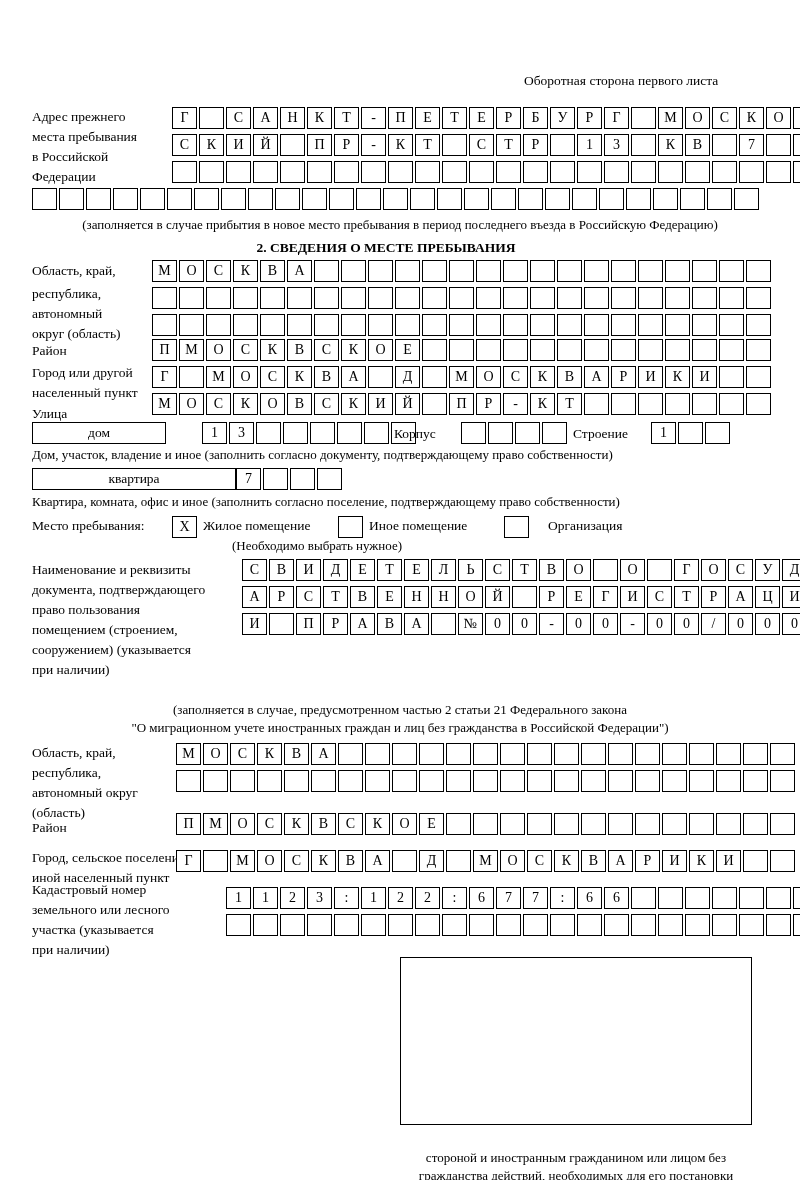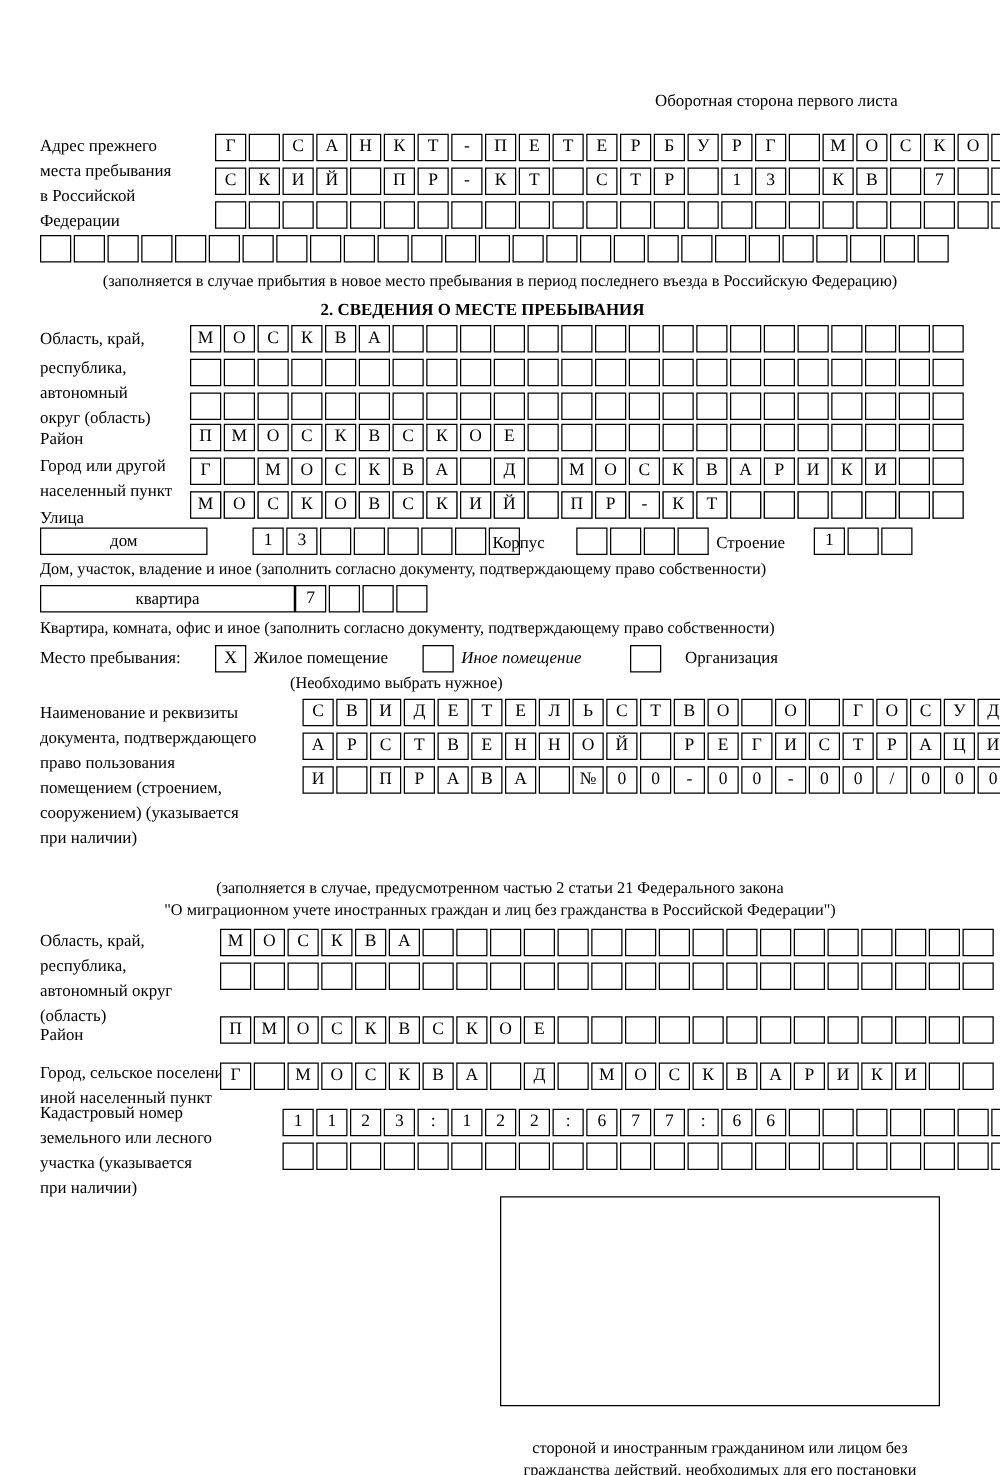--- a/index.html
+++ b/index.html
@@ -390,27 +390,27 @@
 
   <div class="abs note" style="left:32px;top:400px;">Дом, участок, владение и иное (заполнить согласно документу, подтверждающему право собственности)</div>
 
   <div class="abs widebox" style="left:32px;top:421px;width:204px;">квартира</div>
   <div class="abs boxes" style="left:236px;top:421px;">
       <div class="cell">7</div>
       <div class="cell"></div>
       <div class="cell"></div>
       <div class="cell"></div>
     </div>
-  <div class="abs note" style="left:32px;top:447px;">Квартира, комната, офис и иное (заполнить согласно документу, подтверждающему право собственности)</div>
+  <div class="abs note" style="left:32px;top:447px;">Квартира, комната, офис и иное (заполнить согласно поселение, подтверждающему право собственности)</div>
 
   <div class="abs lbl" style="left:32px;top:469px;">Место пребывания:</div>
   <div class="abs cell" style="left:172px;top:469px;">X</div>
   <div class="abs lbl" style="left:203px;top:469px;">Жилое помещение</div>
   <div class="abs cell" style="left:338px;top:469px;"></div>
-  <div class="abs lbl" style="left:369px;top:469px;font-style:italic;">Иное помещение</div>
+  <div class="abs lbl" style="left:369px;top:469px;">Иное помещение</div>
   <div class="abs cell" style="left:504px;top:469px;"></div>
   <div class="abs lbl" style="left:548px;top:469px;">Организация</div>
   <div class="abs note" style="left:232px;top:491px;">(Необходимо выбрать нужное)</div>
 
   <div class="abs lbl" style="left:32px;top:513px;">Наименование и реквизиты</div>
   <div class="abs lbl" style="left:32px;top:533px;">документа, подтверждающего</div>
   <div class="abs lbl" style="left:32px;top:553px;">право пользования</div>
   <div class="abs lbl" style="left:32px;top:573px;">помещением (строением,</div>
   <div class="abs lbl" style="left:32px;top:593px;">сооружением) (указывается</div>
   <div class="abs lbl" style="left:32px;top:613px;">при наличии)</div>

